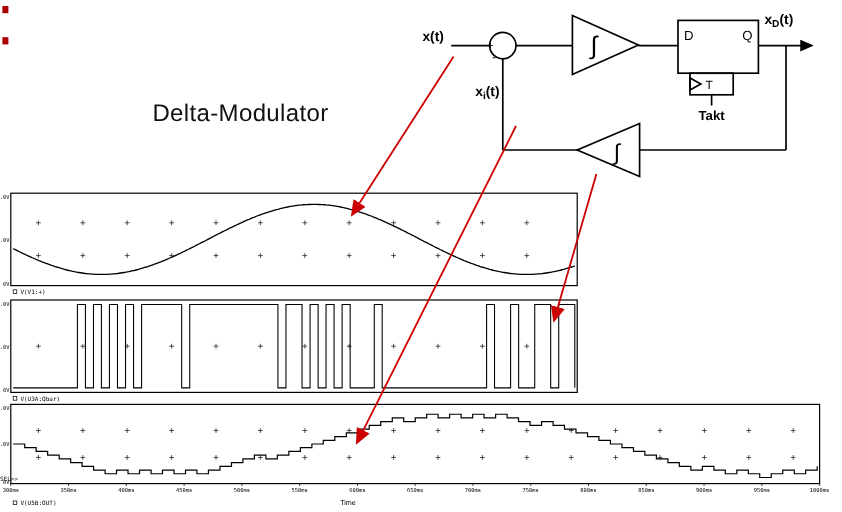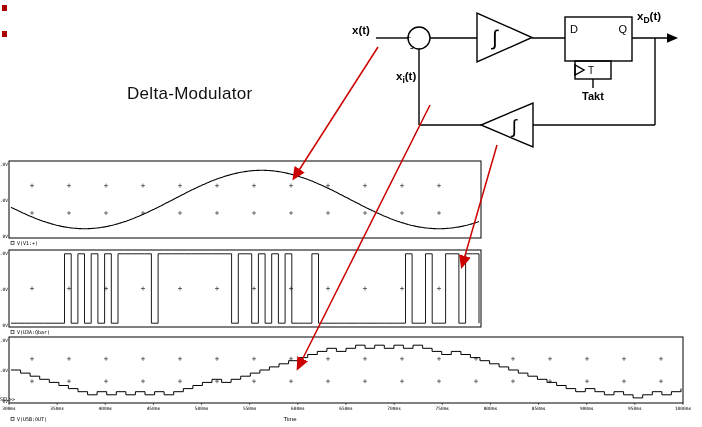--- a/index.html
+++ b/index.html
@@ -1,19 +1,19 @@
 <!DOCTYPE html>
 <html><head>
 <meta charset="utf-8">
 <style>
   html,body{margin:0;padding:0;background:#fff;}
   .stage{position:relative;width:702px;height:427px;background:#fff;overflow:hidden;
          font-family:"Liberation Sans",sans-serif;}
   .stage svg{position:absolute;left:0;top:0;}
-  .title{position:absolute;left:127px;top:84px;font-size:17px;color:#111;
+  .title{position:absolute;left:127px;top:84px;font-size:20px;color:#111;
          font-family:"Liberation Sans",sans-serif;letter-spacing:.3px;}
 </style>
 </head>
 <body>
 
 <div class="stage">
   <div class="title">Delta-Modulator</div>
 
   <svg id="scene" width="702" height="427" viewBox="0 0 702 427">
     <defs>

